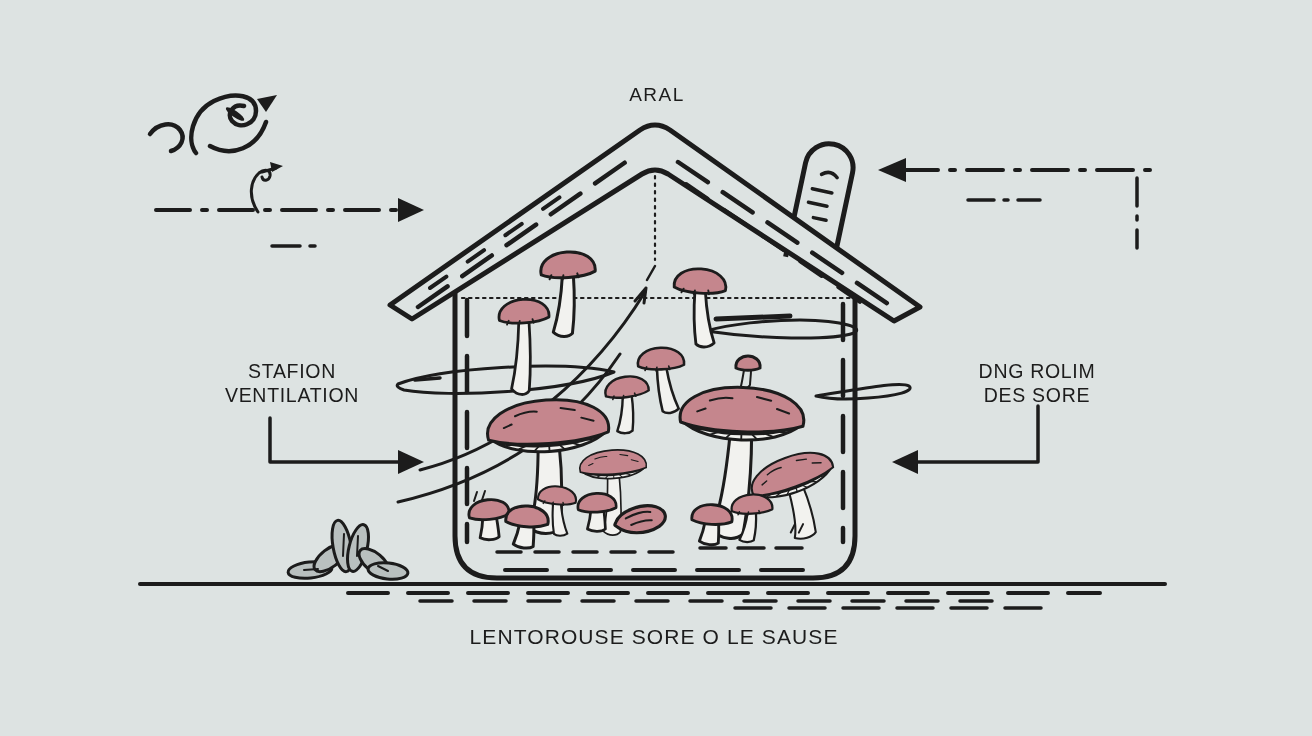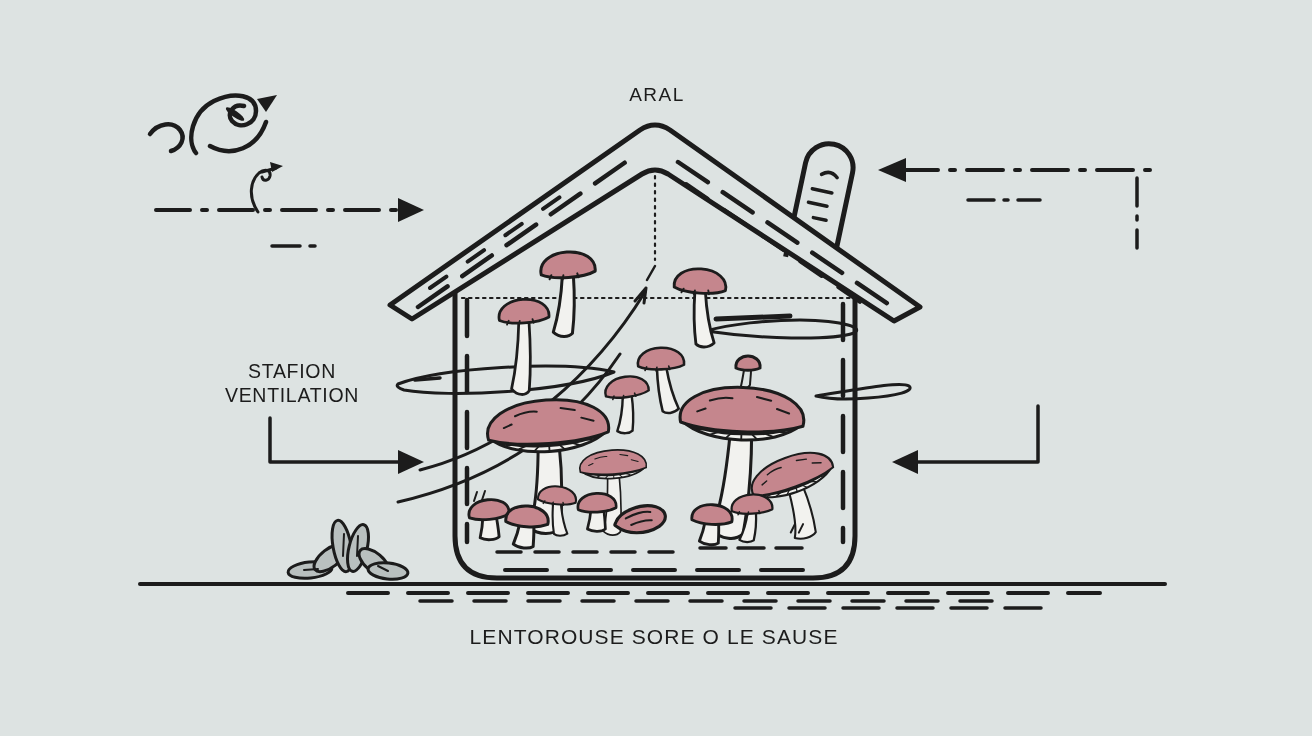--- a/index.html
+++ b/index.html
@@ -261,15 +261,19 @@
     </g>
   </svg>
 
   <div class="lbl title" style="left:657px;top:84px;">ARAL</div>
 
   <div class="lbl side" style="left:276px;top:360px;margin-left:16px;">
     <div>STAFION</div>
     <div>VENTILATION</div>
   </div>
 
+  <div class="lbl side" style="left:1037px;top:360px;">
+    <div>DNG ROLIM</div>
+    <div>DES SORE</div>
+  </div>
 
   <div class="lbl caption" style="left:654px;top:625px;">LENTOROUSE SORE O LE SAUSE</div>
 </div>
 
 </body></html>

